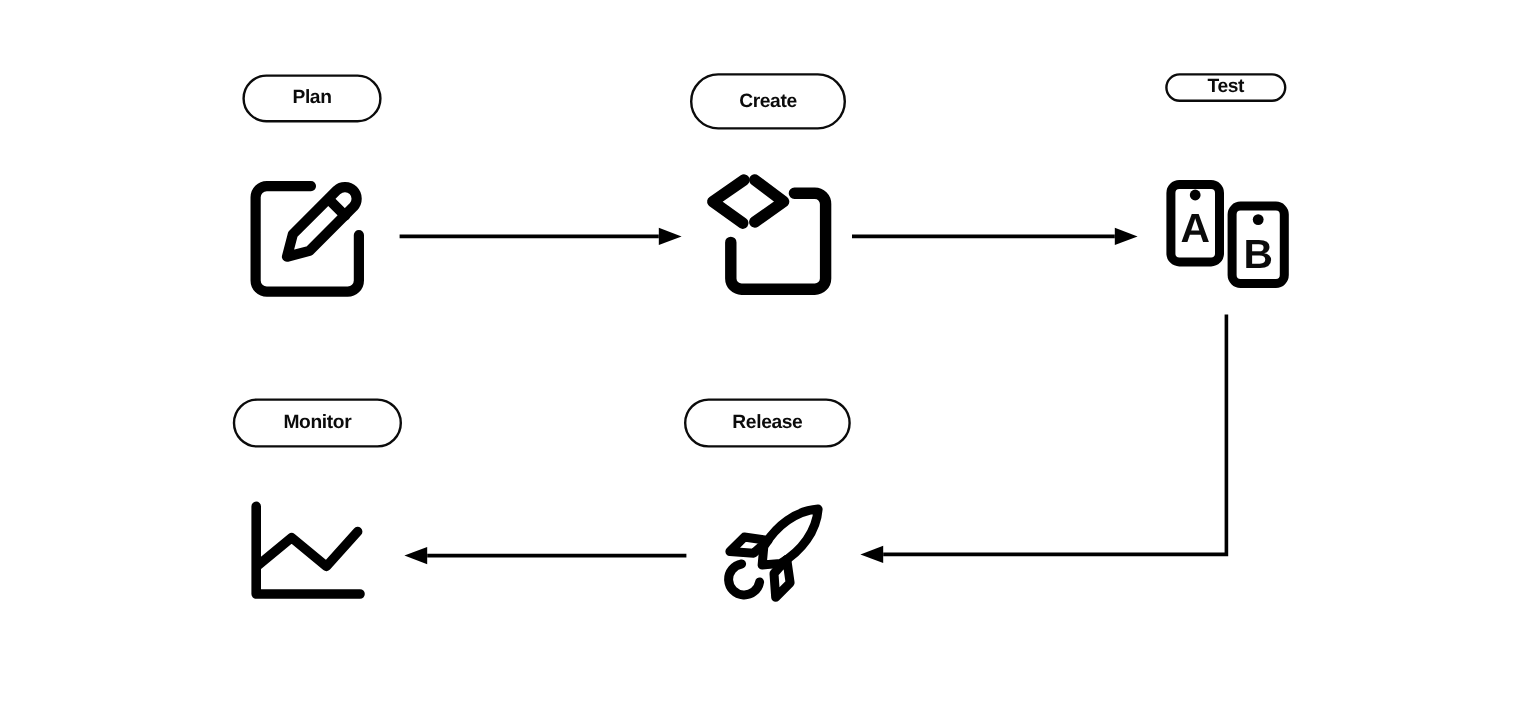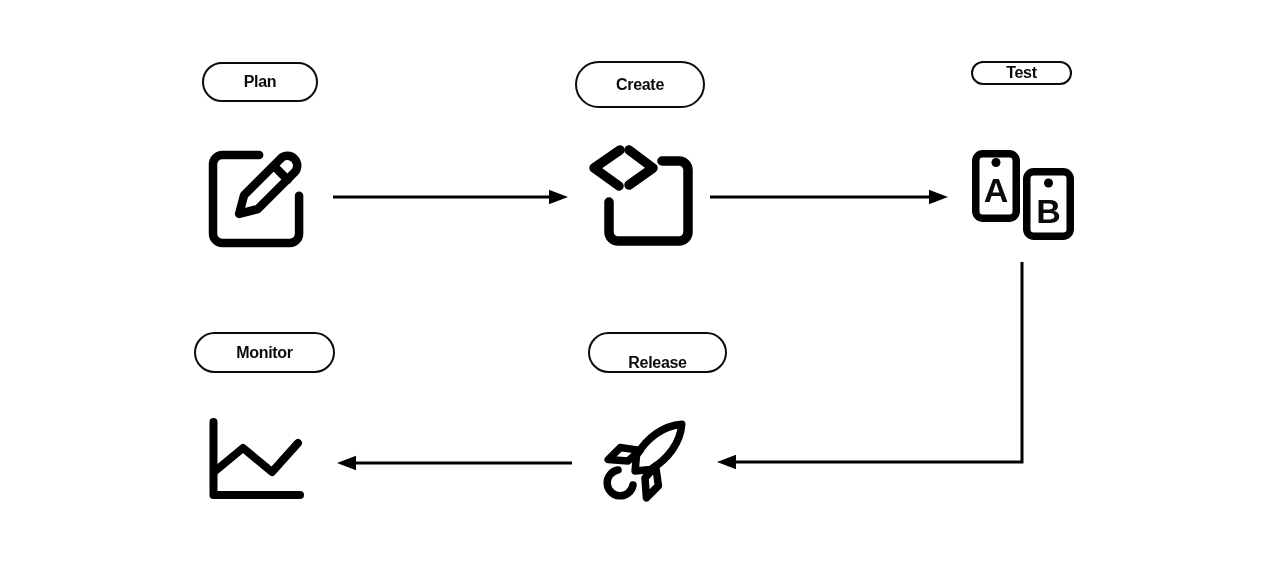--- a/index.html
+++ b/index.html
@@ -17,21 +17,21 @@
     background:#ffffff;
     border:2px solid #0b0b0b;
     border-radius:999px;
     box-sizing:border-box;
     font-size:16px;font-weight:700;color:#0b0b0b;
     letter-spacing:-0.3px;line-height:1;
   }
   #pill-plan   {left:202px;top:62px; width:116px;height:40px;}
   #pill-create {left:575px;top:61px; width:130px;height:47px;}
   #pill-test   {left:971px;top:61px; width:101px;height:24px;}
-  #pill-release{left:588px;top:332px;width:139px;height:41px;align-items:flex-end;}
+  #pill-release{left:570px;top:332px;width:139px;height:41px;}
   #pill-monitor{left:194px;top:332px;width:141px;height:41px;align-items:center;}
 
   svg{overflow:visible;display:block;}
   #icon-plan   {left:206px;top:144px;}
   #icon-create {left:588px;top:142px;}
   #icon-test   {left:966px;top:143px;}
   #icon-release{left:590px;top:408px;}
   #icon-monitor{left:205px;top:414px;}
 
   #arrow-plan-create   {left:333px;top:186px;}

